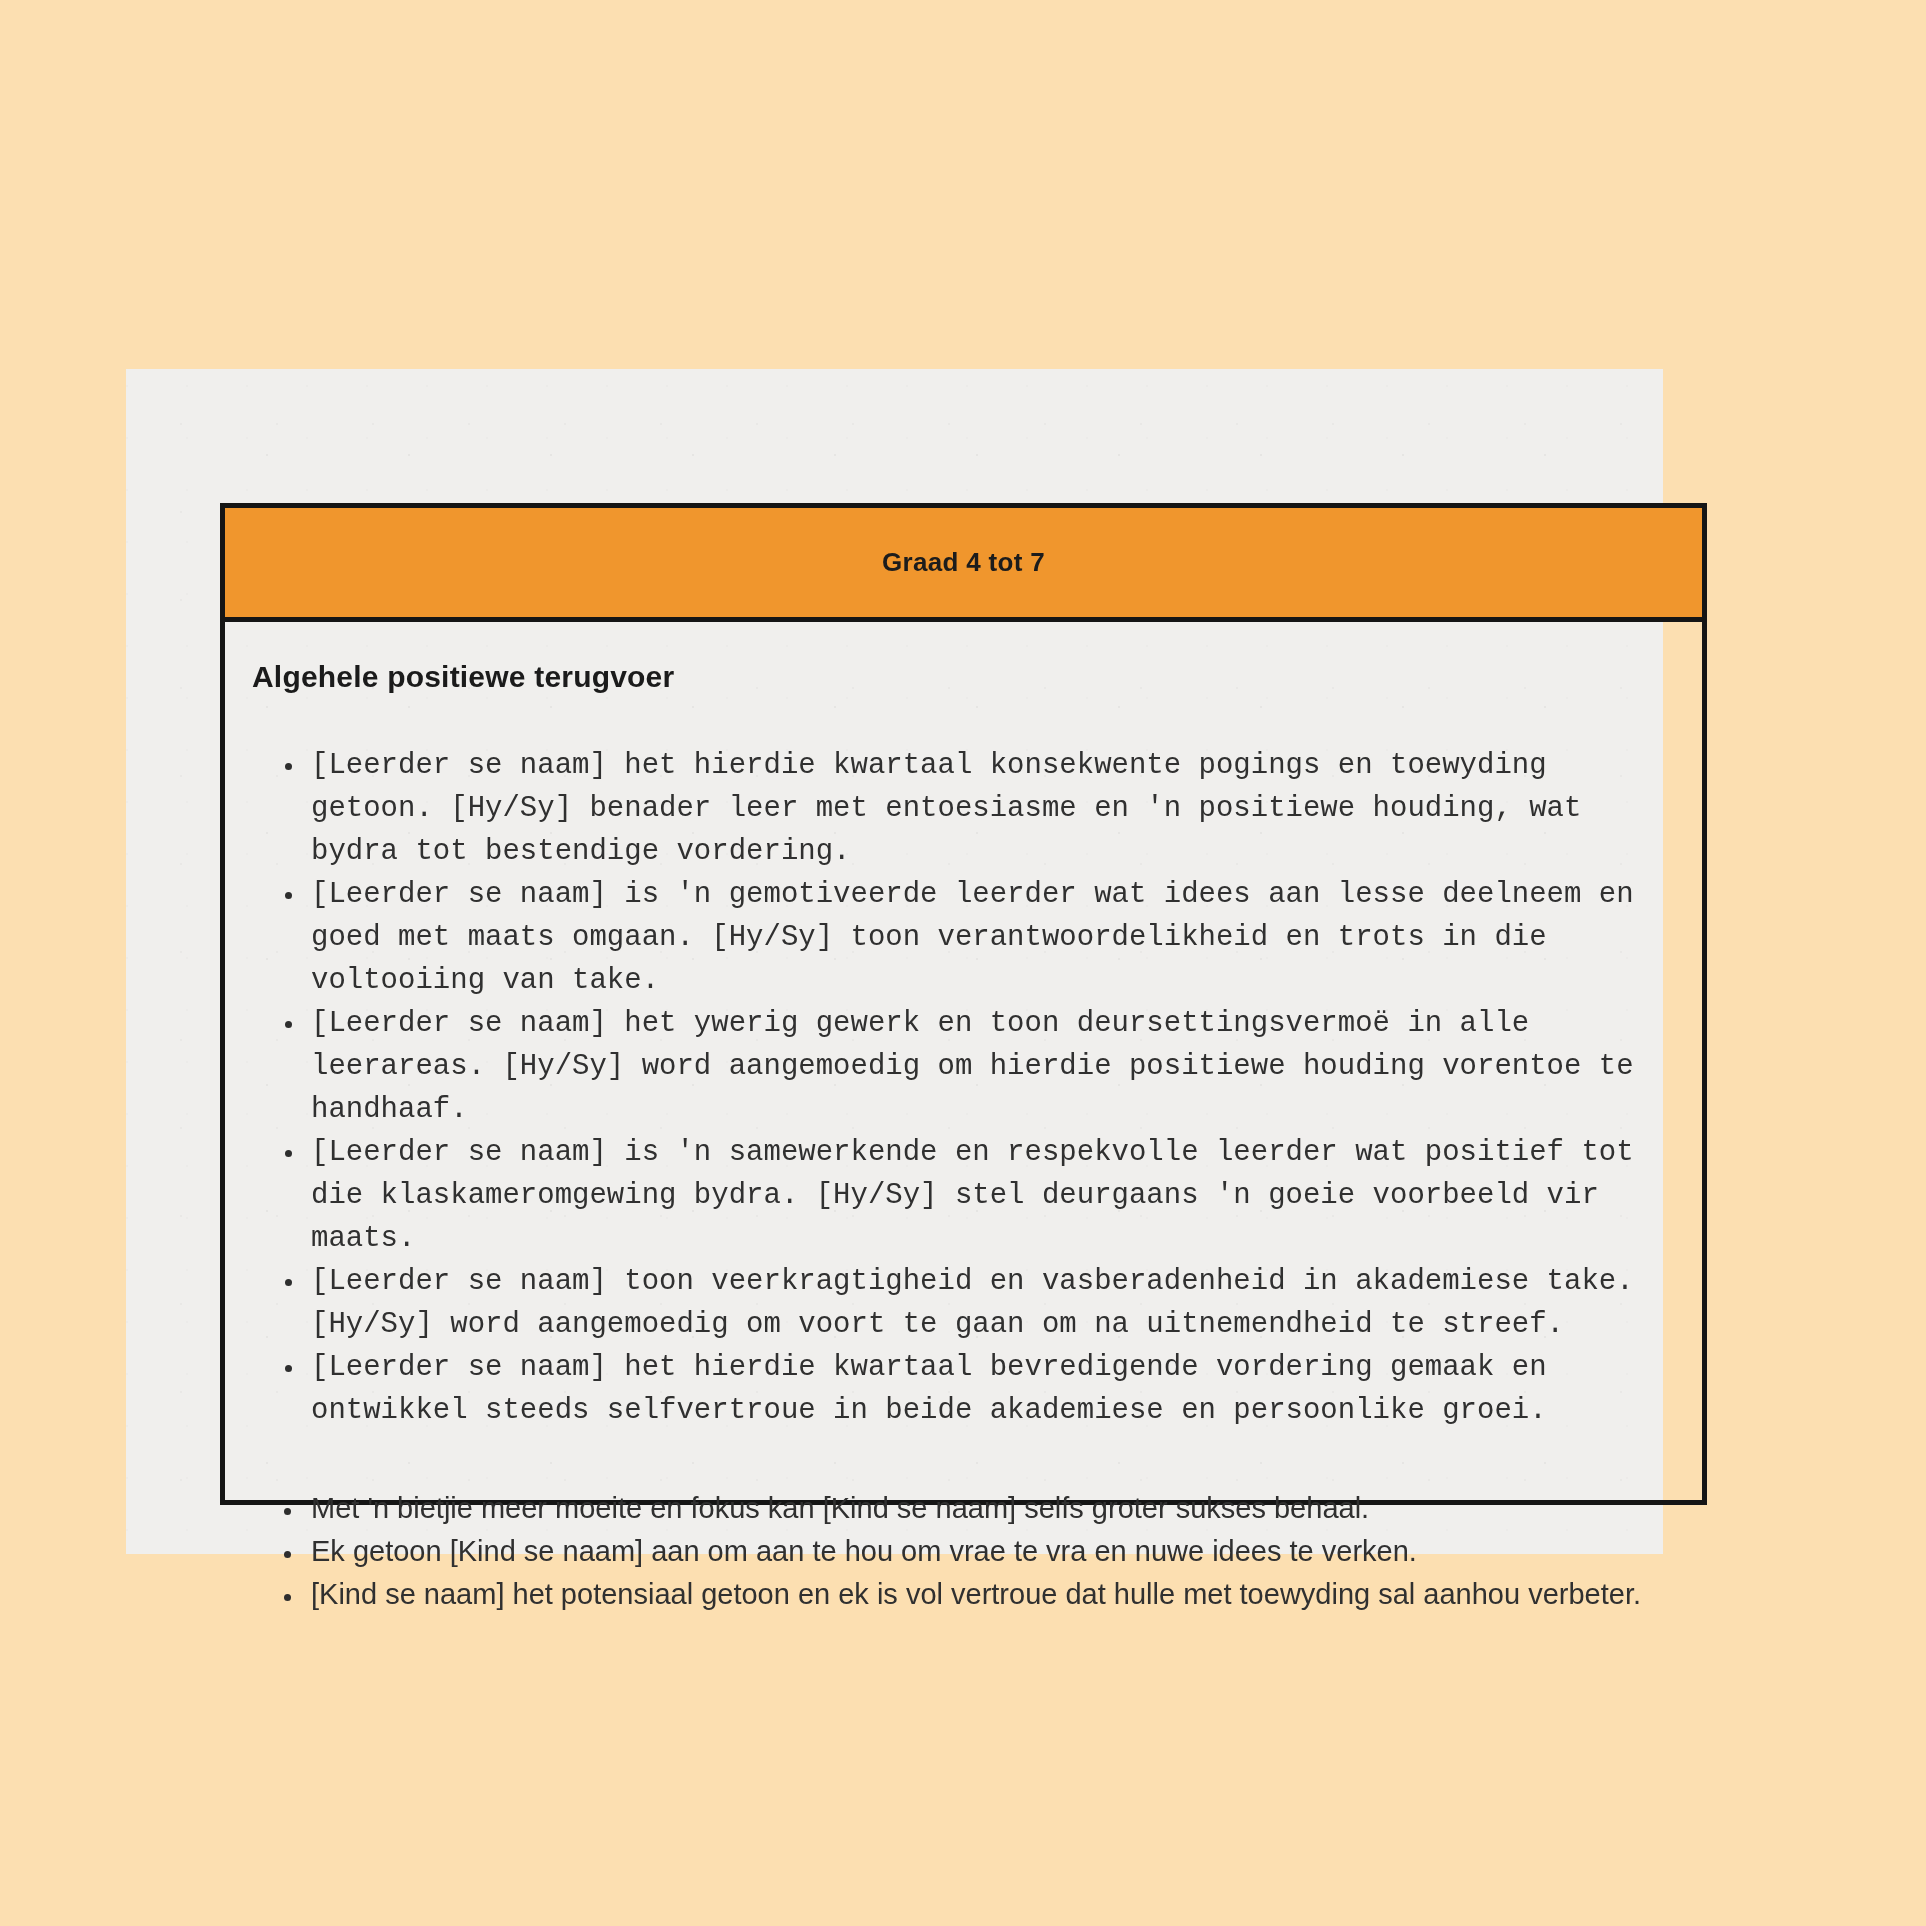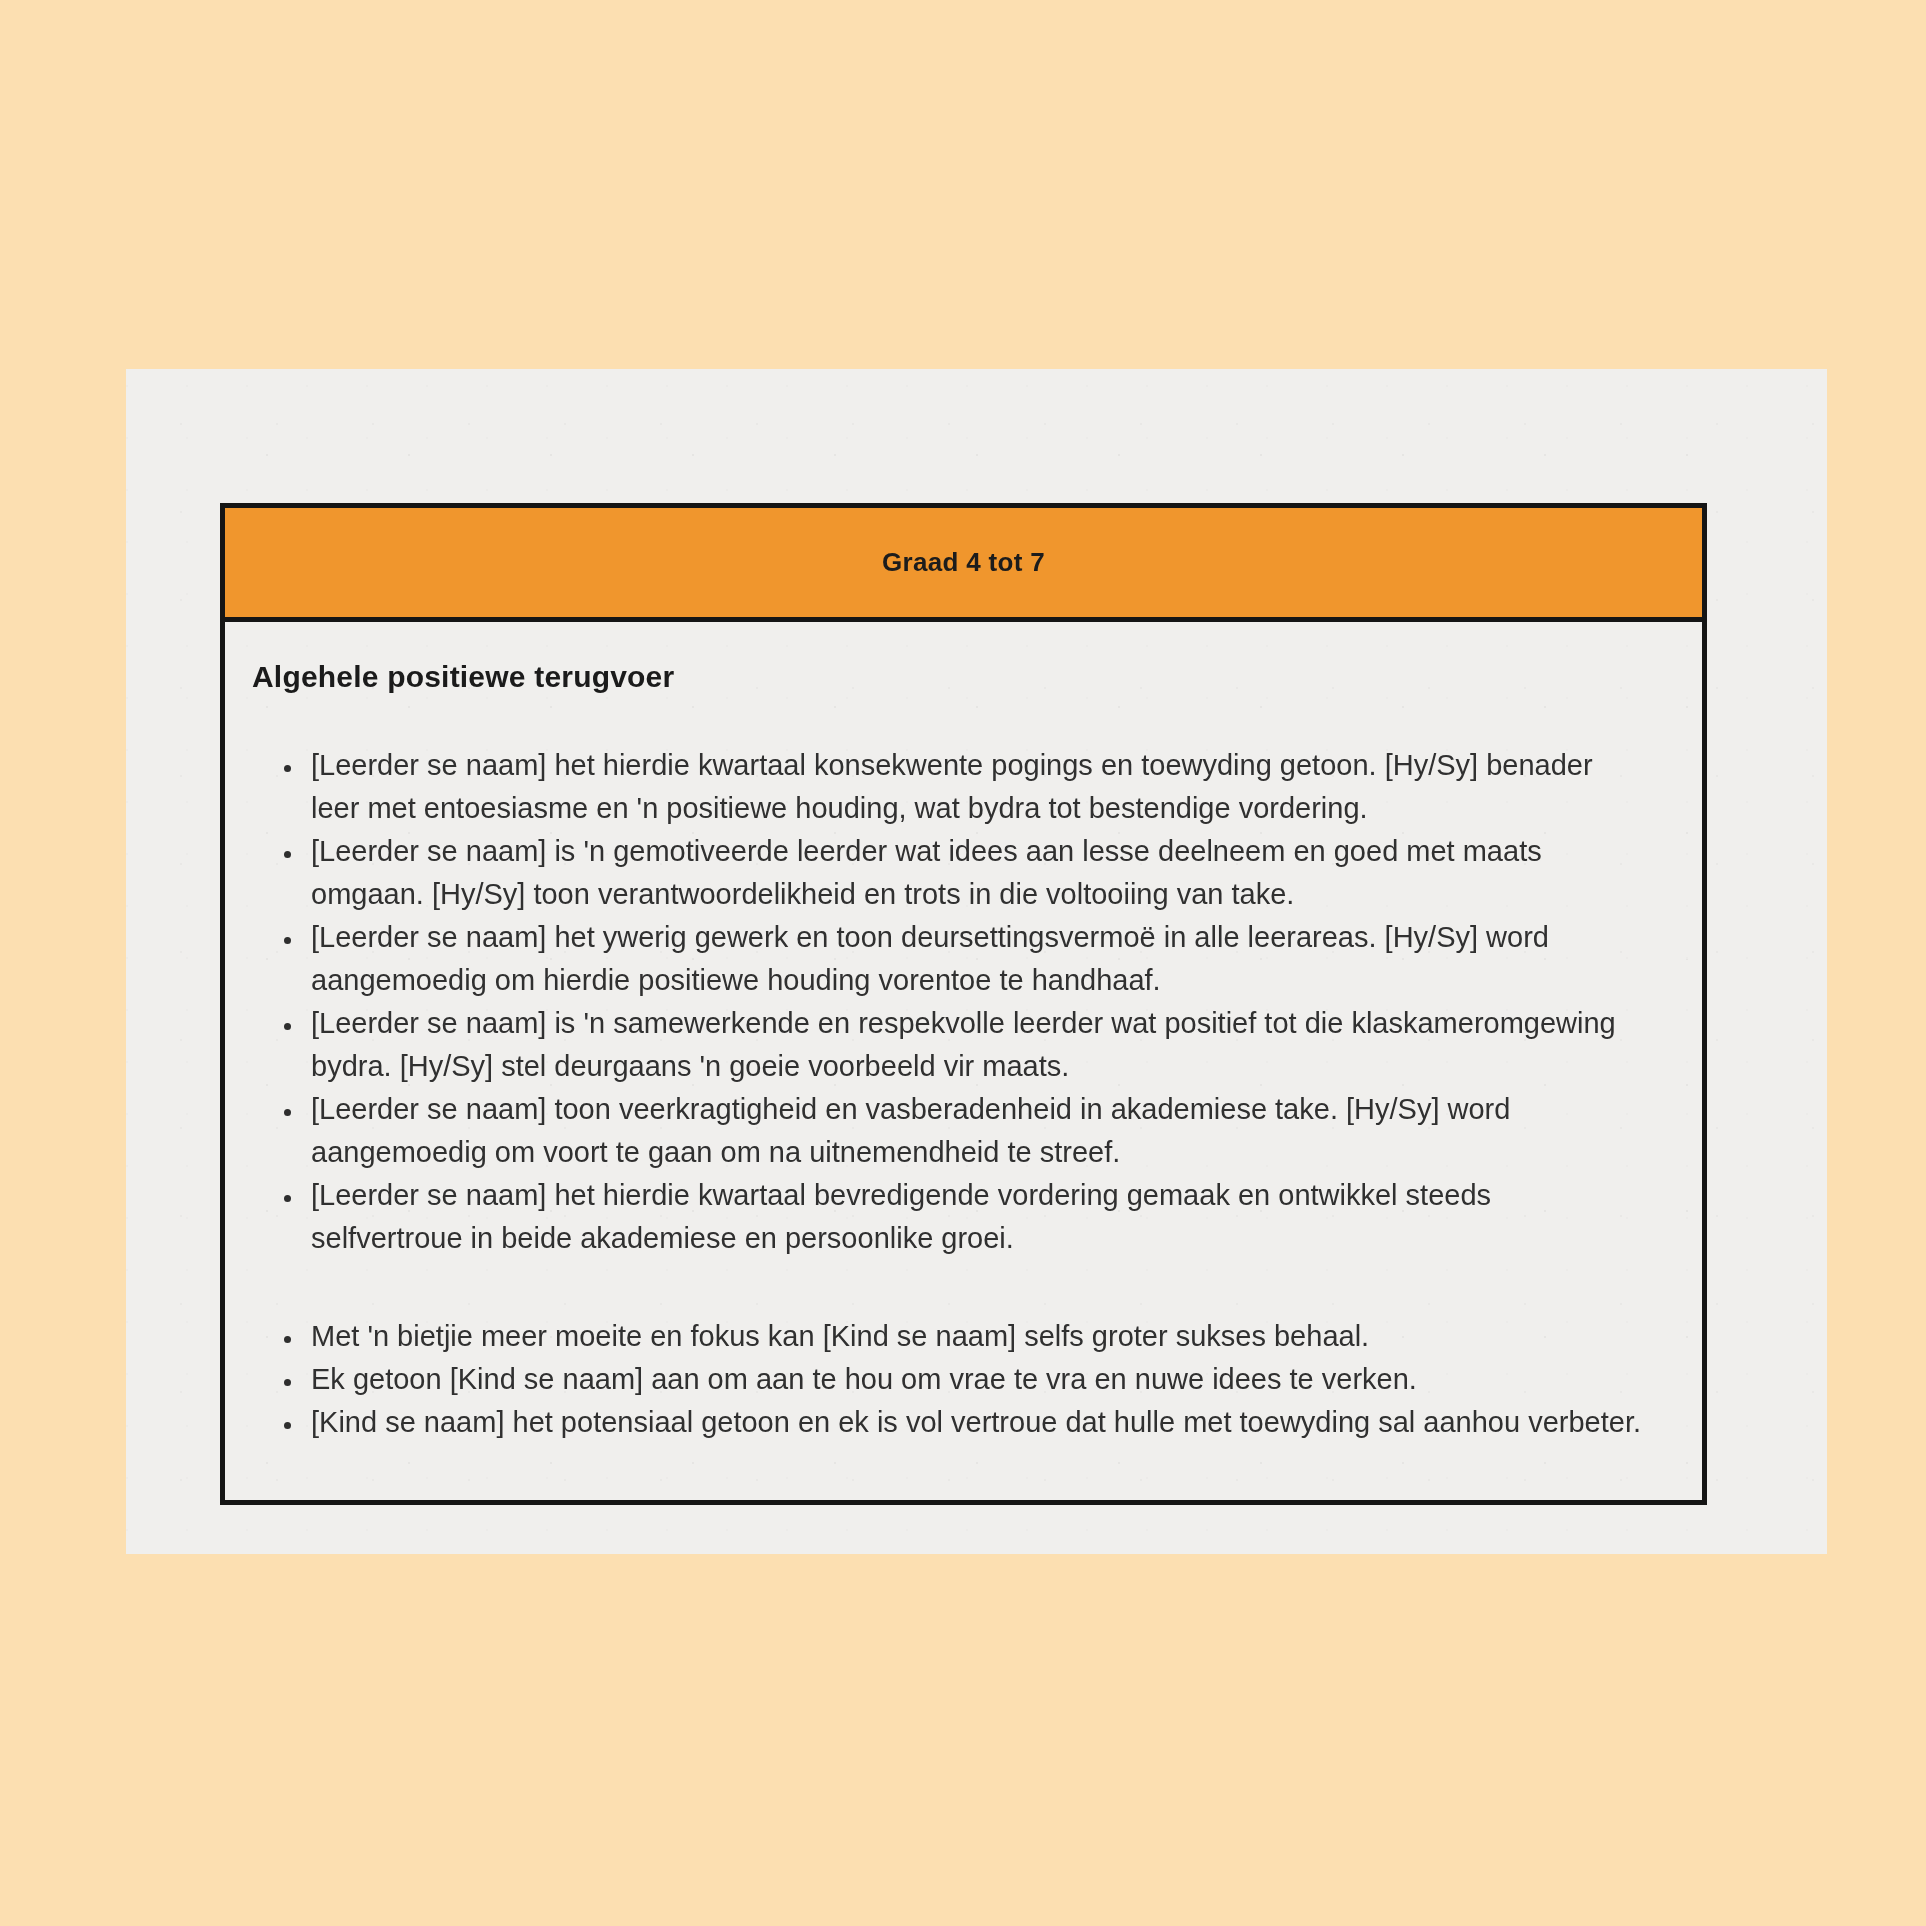--- a/index.html
+++ b/index.html
@@ -7,21 +7,21 @@
     width: 1927px;
     height: 1927px;
     font-family: "Liberation Sans", sans-serif;
   }
   body { background: #FCDFB1; position: relative; }
 
   .paper {
     position: absolute;
     left: 126px;
     top: 369px;
-    width: 1701px;
+    width: 1537px;
     height: 1185px;
     background-color: #F0EFED;
     background-image:
       radial-gradient(#e9e8e6 1px, transparent 1.2px),
       radial-gradient(#ecebe9 1px, transparent 1.2px),
       radial-gradient(#e6e5e3 1.2px, transparent 1.4px);
     background-size: 96px 88px, 60px 52px, 142px 126px;
     background-position: 7px 11px, 31px 43px, 70px 23px;
   }
 
@@ -67,21 +67,21 @@
     list-style: disc outside;
     margin: 0;
     padding-left: 53px;
     font-size: 29px;
     line-height: 43px;
     max-width: 1406px;
   }
   .bullet-list li { padding-left: 6px; }
   .bullet-list li::marker { color: #2e2e2e; font-size: 24px; }
 
-  .section-positive .bullet-list { margin-top: 50px; }
+  .section-positive .bullet-list { margin-top: 50px; font-family: Liberation Mono, monospace; }
   .section-improvement { margin-top: 55px; }
   .section-improvement .bullet-list { margin-top: 10px; }
 </style>
 </head>
 <body>
 
 <div class="paper">
   <div class="card">
 
     <div class="card-header">

